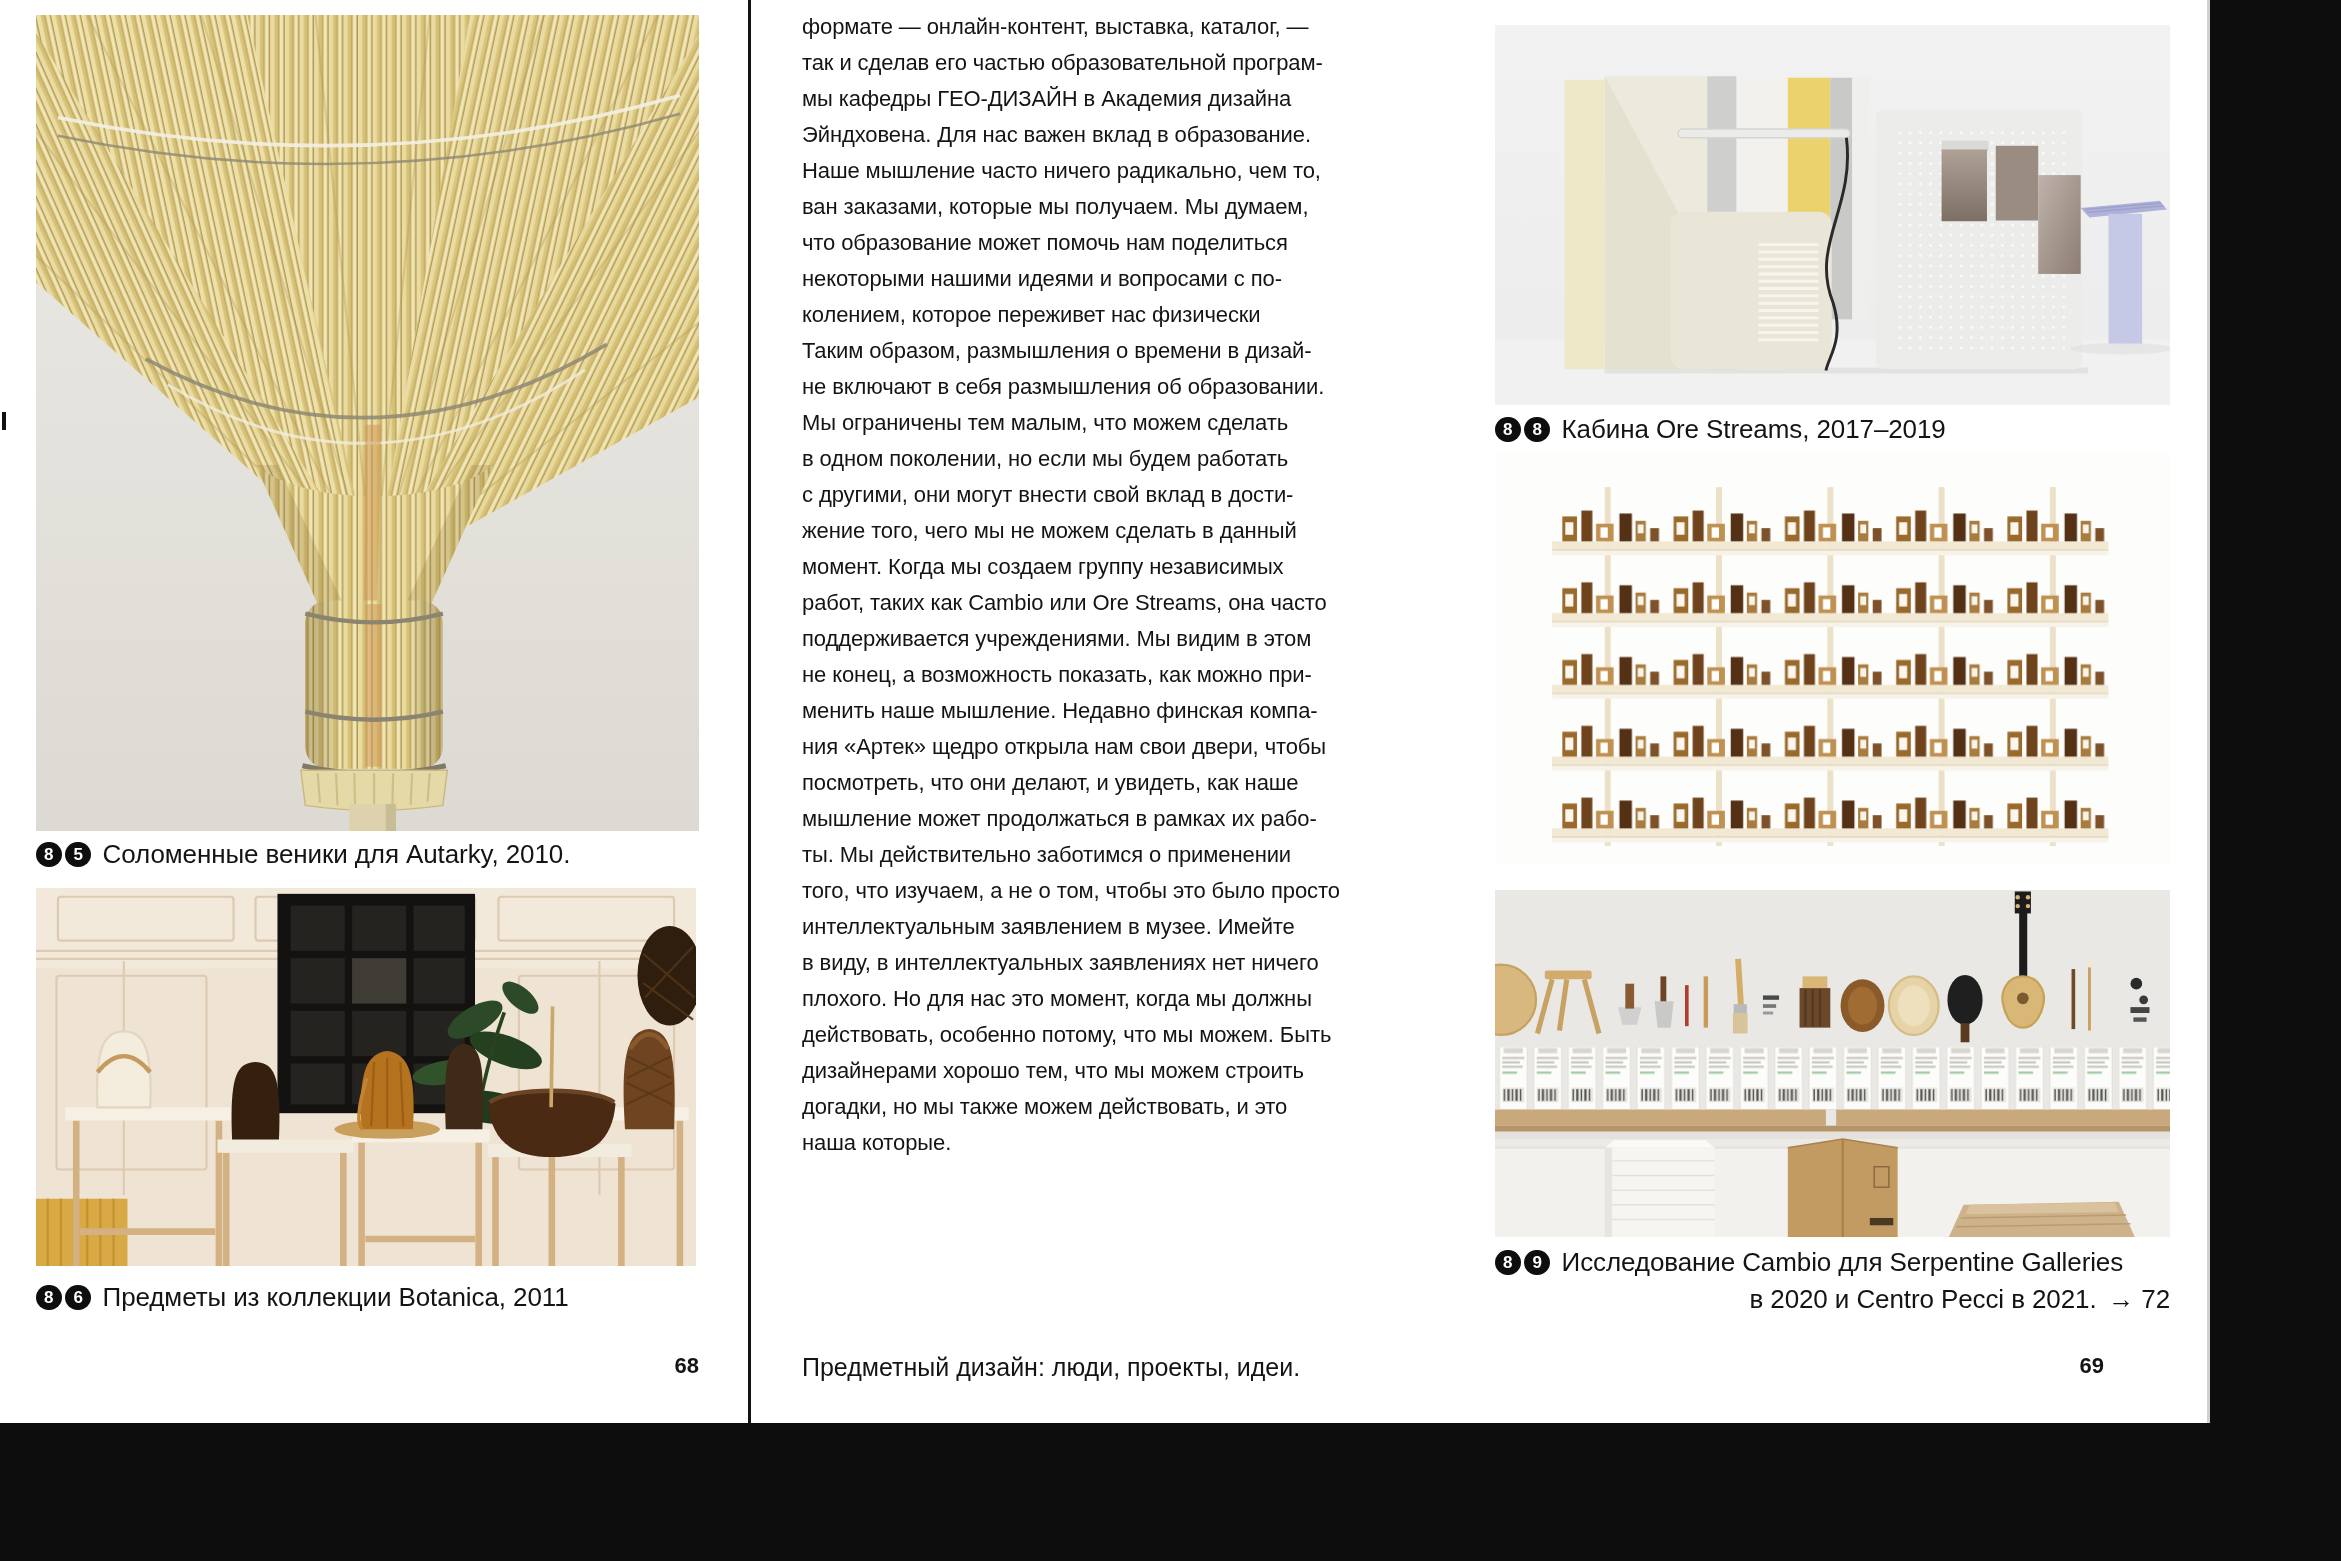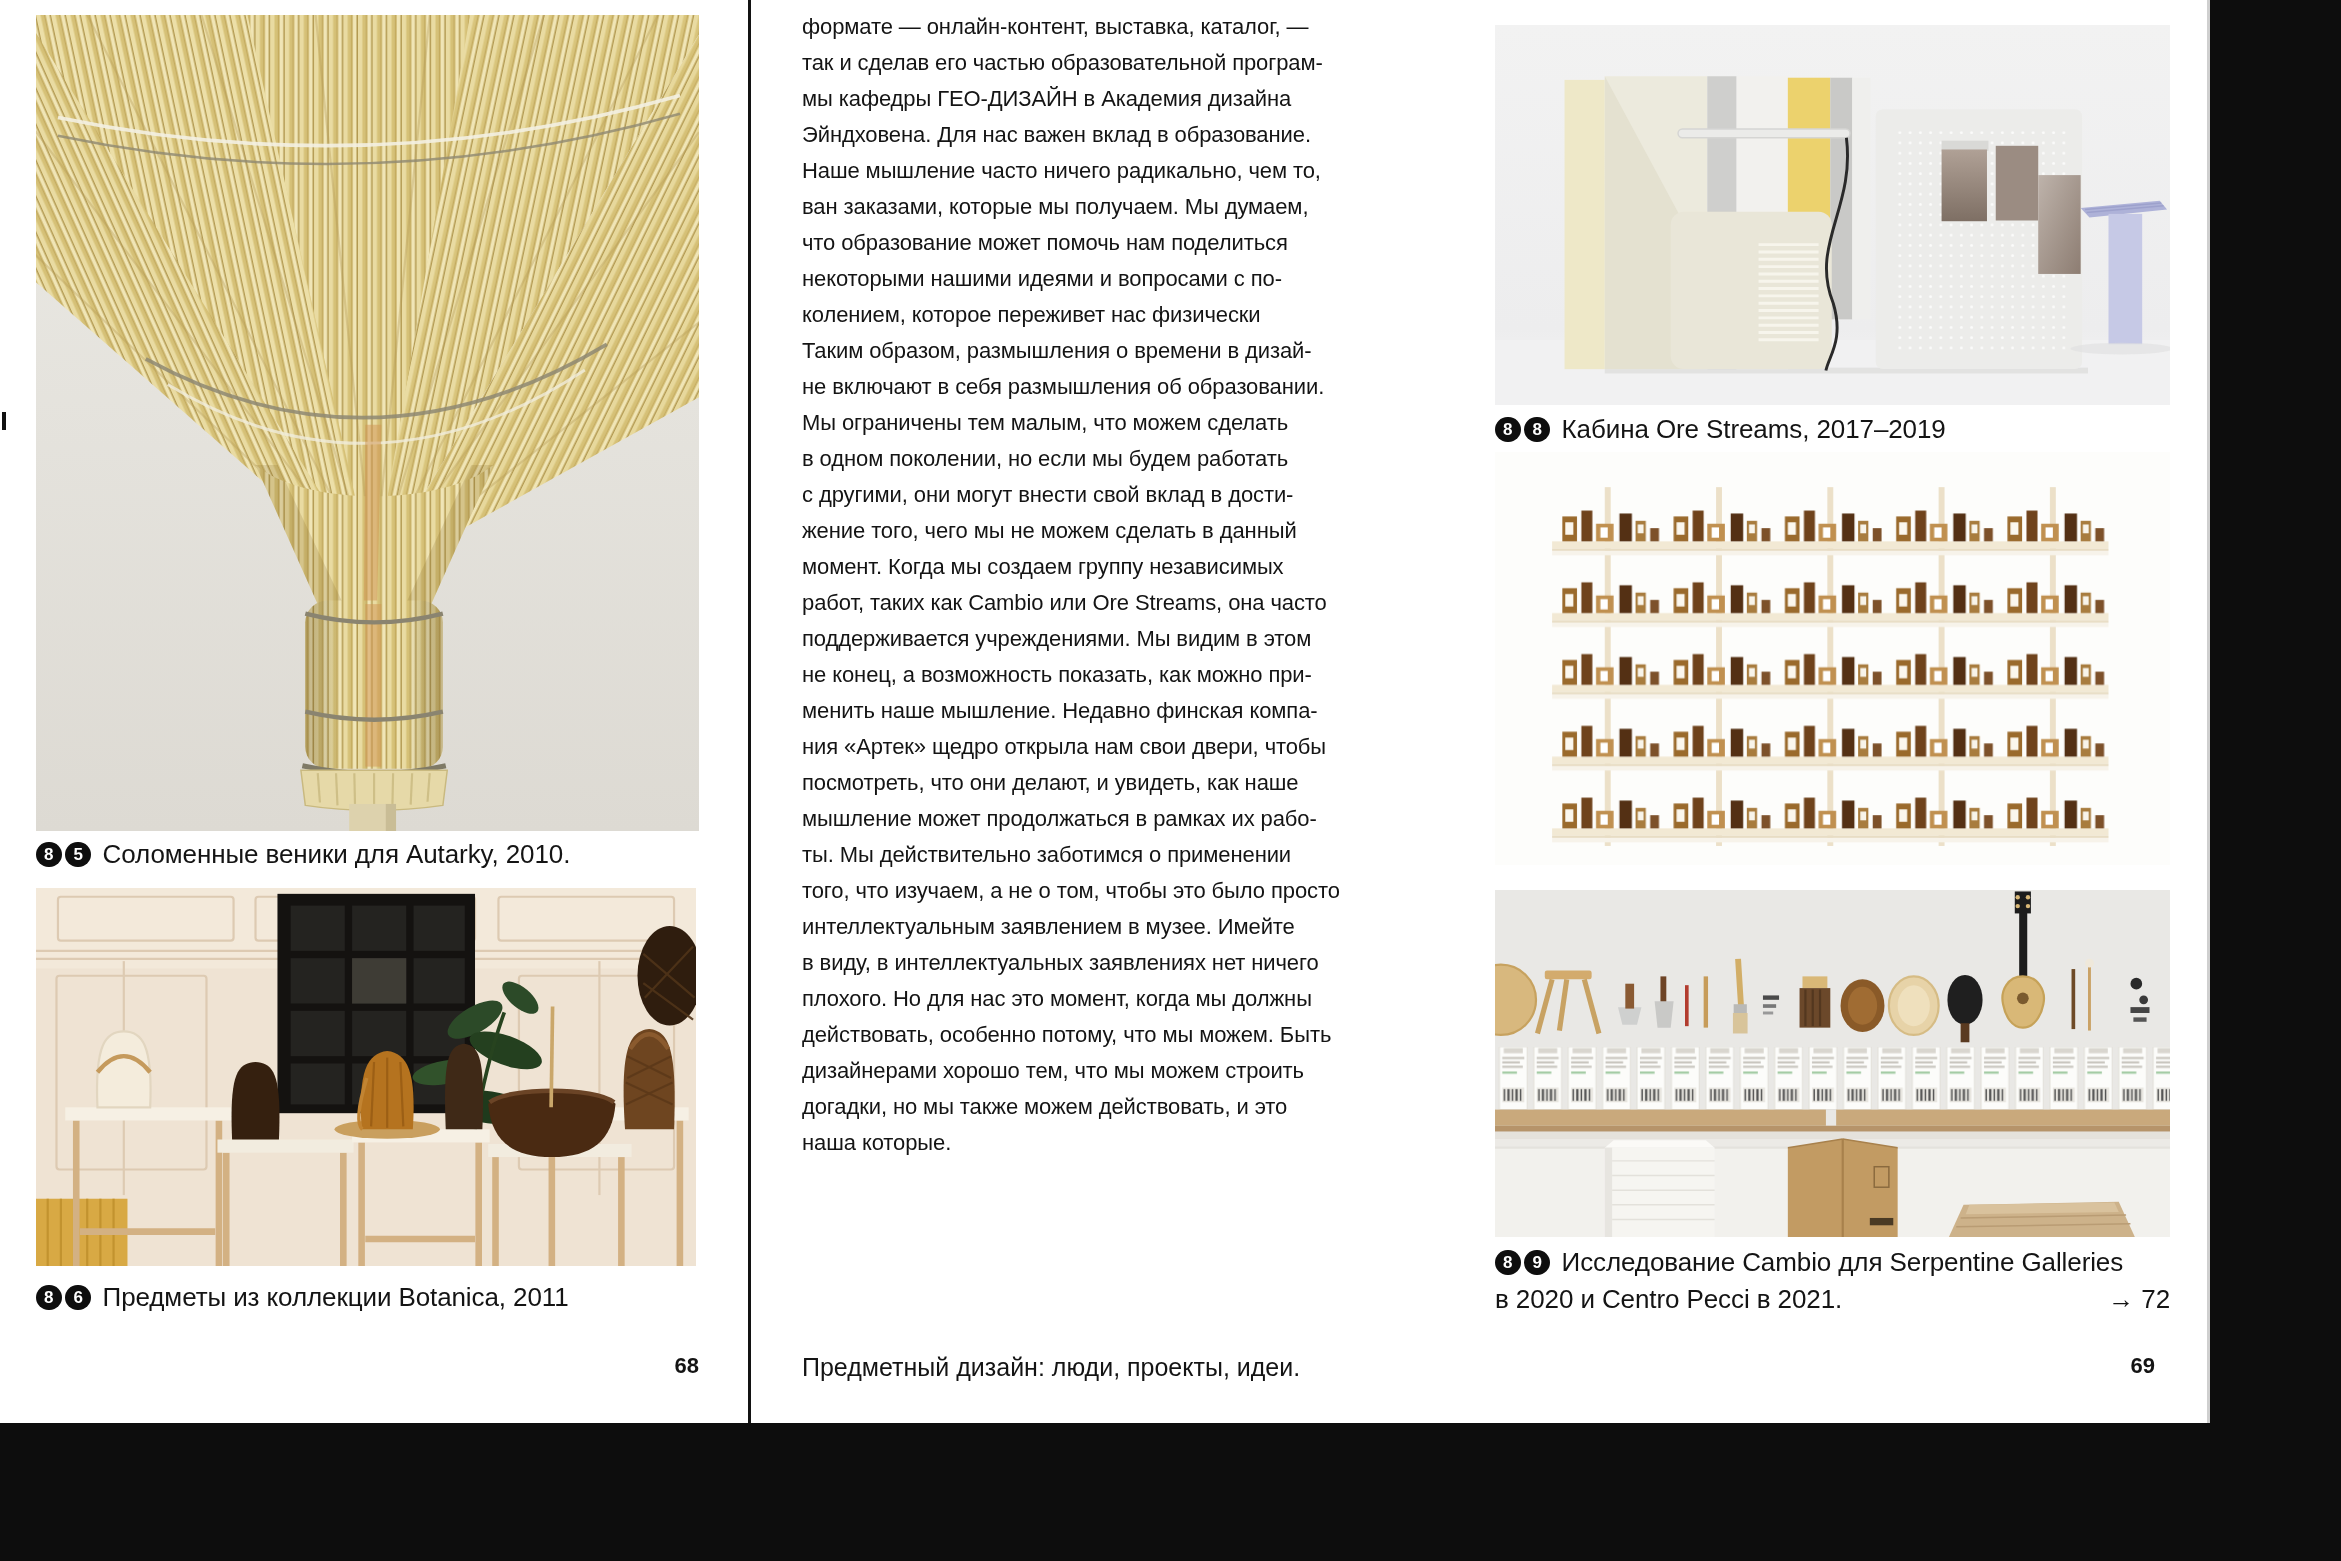--- a/index.html
+++ b/index.html
@@ -2,21 +2,21 @@
 <html style="font-size:11.7px"><head>
 <meta charset="utf-8">
 <style>
   html,body{margin:0;padding:0;background:#ffffff;font-family:"Liberation Sans",sans-serif;}
   body{width:2342px;height:1561px;position:relative;overflow:hidden;color:#141414;}
   .fig{position:absolute;overflow:hidden;background:#eee;}
   .fig svg{display:block;width:100%;height:100%;}
   .caption{position:absolute;display:flex;align-items:center;gap:11.7px;font-size:26px;letter-spacing:-0.1px;white-space:nowrap;}
   .cap-col{position:absolute;font-size:26px;letter-spacing:-0.1px;}
   .cap-row{display:flex;align-items:center;gap:11.7px;height:37px;white-space:nowrap;}
-  .cap-row.spread{justify-content:space-between;}
+  .cap-row.spread{justify-content:flex-end;}
   .marker{display:inline-flex;gap:3.7px;}
   .cdigit{display:inline-flex;width:25.6px;height:25.6px;border-radius:50%;background:#0e0e0e;color:#ffffff;
           font-weight:700;font-size:17px;align-items:center;justify-content:center;line-height:1;}
   .article{position:absolute;left:802px;top:8.8px;width:681px;font-size:22px;line-height:36px;letter-spacing:-0.1px;}
   .tline{white-space:nowrap;height:36px;}
   .pagenum{position:absolute;font-size:22px;font-weight:700;}
   .footer-title{position:absolute;left:802px;top:1353px;font-size:25px;font-weight:400;white-space:nowrap;}
   .divider{position:absolute;left:748px;top:0;width:2.9px;height:1423px;background:#131313;}
   .black-bottom{position:absolute;left:0;top:1423px;width:2342px;height:138px;background:#0d0d0d;}
   .black-right{position:absolute;left:2210px;top:0;width:132px;height:1561px;background:#0d0d0d;}
@@ -521,21 +521,21 @@
           <span class="cdigit">9</span>
         </span>
       <span>Исследование Cambio для Serpentine Galleries</span>
     </div>
     <div class="cap-row spread">
       <span>в 2020 и Centro Pecci в 2021.</span>
       <span>→ 72</span>
     </div>
   </div>
 
-  <div class="pagenum" style="left:1495px;top:1353px;width:660px;text-align:right;">69</div>
+  <div class="pagenum" style="left:1444px;top:1353px;width:660px;text-align:right;">69</div>
 </section>
 
 <div class="divider"></div>
 <div class="left-tick"></div>
 <div class="page-edge"></div>
 <div class="black-right"></div>
 <div class="black-bottom"></div>
 
 
 </body></html>

